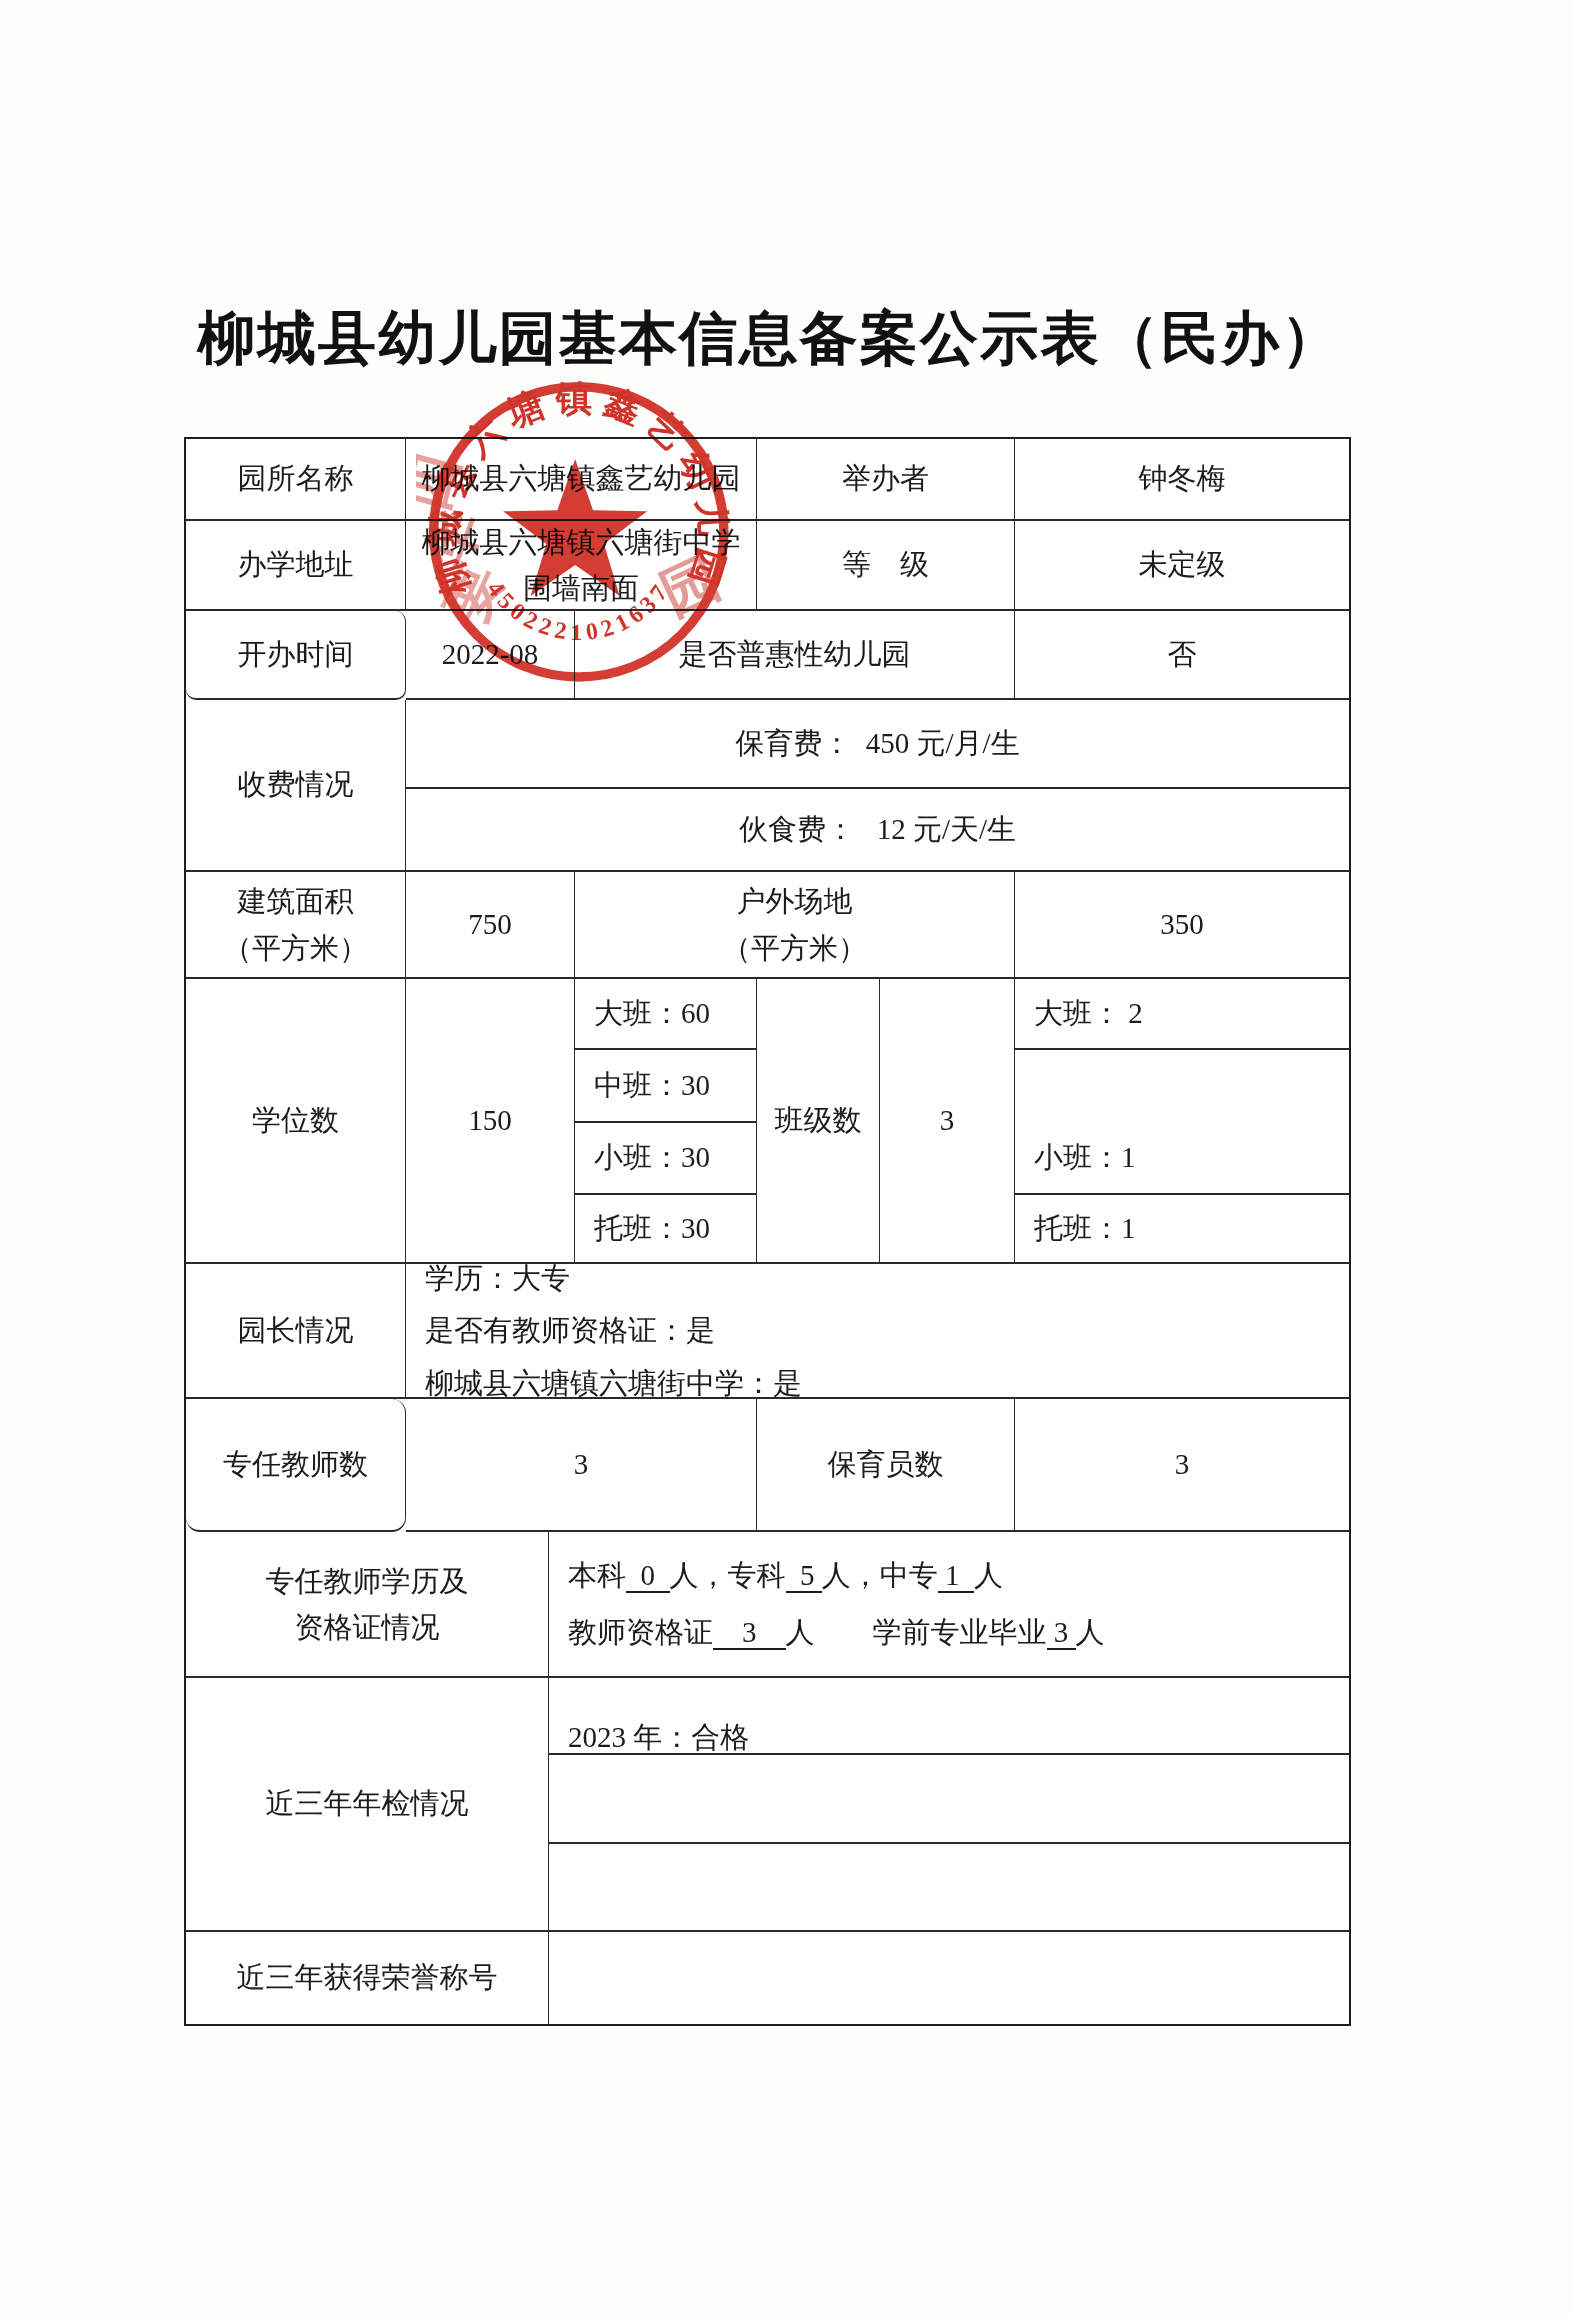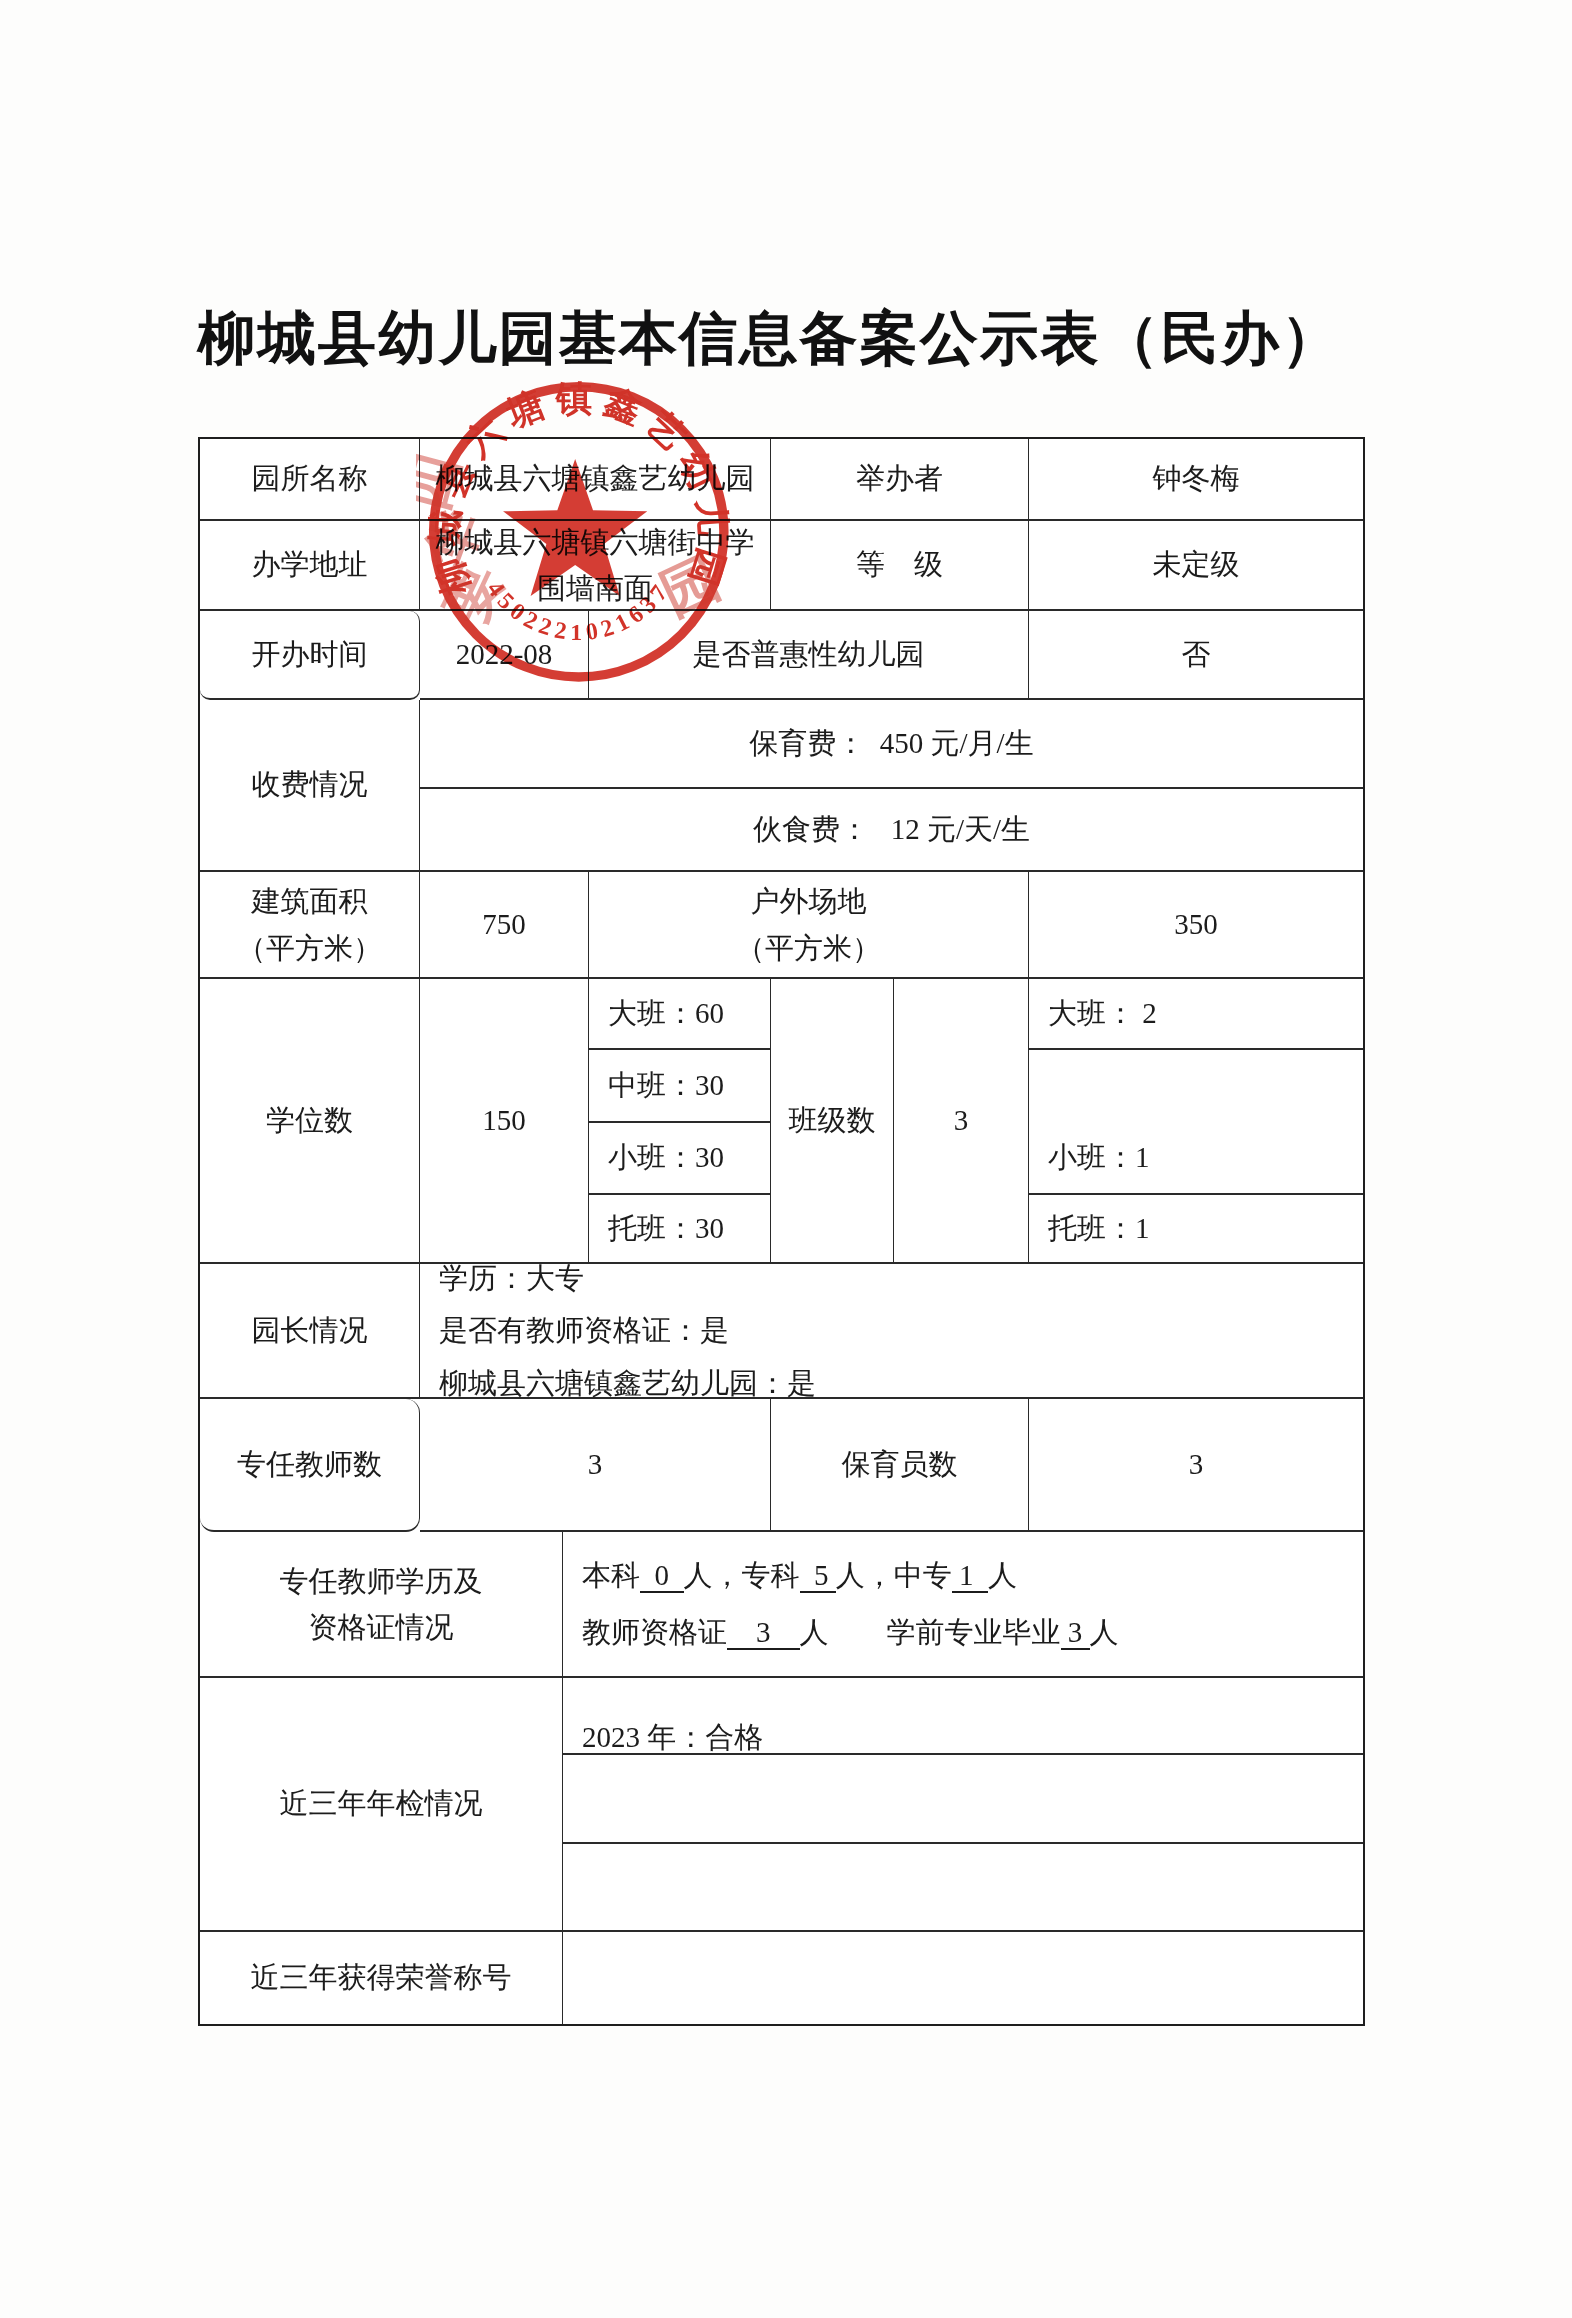--- a/index.html
+++ b/index.html
@@ -8,21 +8,21 @@
     font-family:"Liberation Serif","DejaVu Serif",serif;
     color:#1c1c1c;position:relative;overflow:hidden;
   }
   .page{position:absolute;inset:0;}
   .doc-title{
     position:absolute;left:0;top:300px;width:1539px;
     text-align:center;font-size:58px;font-weight:700;letter-spacing:2.2px;
     color:#111;
   }
   .grid-table{
-    position:absolute;left:198px;top:437px;
+    position:absolute;left:184px;top:437px;
     display:grid;
     grid-template-columns:220px 143px 26px 182px 123px 135px 334px;
     grid-template-rows:82px 90px 89px 89px 83px 107px 71px 73px 72px 69px 135px 133px 146px 77px 89px 88px 92px;
     border:2.9px solid #1e1e1e;
     background:#fff;
   }
   .cell{
     box-sizing:border-box;
     border-right:1.4px solid #2a2a2a;
     border-bottom:2.2px solid #2a2a2a;
@@ -97,21 +97,21 @@
     <div class="cell" style="grid-row:7/11;grid-column:6;">3</div>
     <div class="cell left nr" style="grid-row:7;grid-column:7;">大班：&nbsp;2</div>
     <div class="cell left nr" style="grid-row:9;grid-column:7;">小班：1</div>
     <div class="cell left nr" style="grid-row:10;grid-column:7;">托班：1</div>
 
     <div class="cell" style="grid-row:11;grid-column:1;">园长情况</div>
     <div class="cell left nr" style="grid-row:11;grid-column:2/8;">
       <div class="lines">
         <span class="ln">学历：大专</span>
         <span class="ln">是否有教师资格证：是</span>
-        <span class="ln">柳城县六塘镇鑫艺幼儿园：是</span>
+        <span class="ln">柳城县六塘镇六塘街中学：是</span>
       </div>
     </div>
 
     <div class="cell" style="grid-row:12;grid-column:1;border-radius:14px;">专任教师数</div>
     <div class="cell" style="grid-row:12;grid-column:2/5;">3</div>
     <div class="cell" style="grid-row:12;grid-column:5/7;">保育员数</div>
     <div class="cell nr" style="grid-row:12;grid-column:7;">3</div>
 
     <div class="cell col" style="grid-row:13;grid-column:1/3;">
       <span class="ln">专任教师学历及</span>

